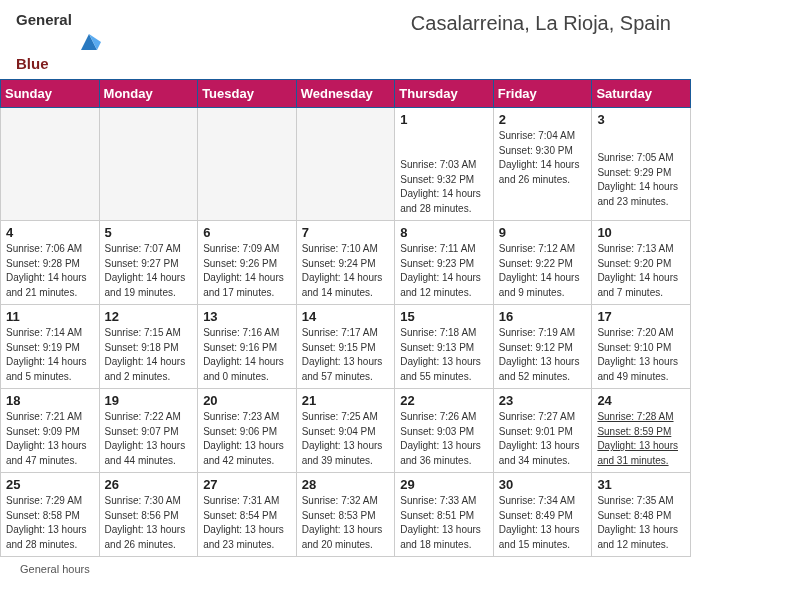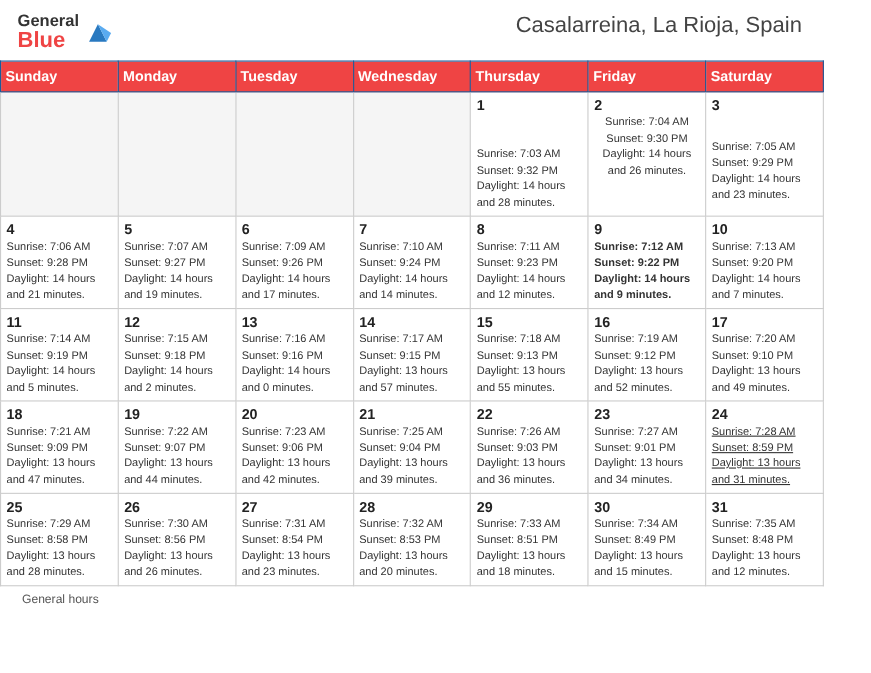--- a/index.html
+++ b/index.html
@@ -29,21 +29,21 @@
       font-size: 20px;
       color: #444;
       font-weight: normal;
     }
     .calendar {
       width: 100%;
       border-collapse: collapse;
       table-layout: fixed;
     }
     .calendar th {
-      background: #ef4444;
+      background: #be185d;
       color: #fff;
       font-size: 13px;
       font-weight: bold;
       padding: 6px 4px;
       text-align: left;
       border: 1px solid #1a5a99;
     }
     .calendar td {
       border: 1px solid #ccc;
       vertical-align: top;
@@ -84,28 +84,28 @@
     }
     .logo-text-block {
       display: flex;
       flex-direction: column;
       line-height: 1;
     }
   </style>
 </head>
 <body>
 
-<div style="width:749px;min-height:612px;background:#fff;">
+<div style="width:691px;min-height:612px;background:#fff;">
 
   <div class="header">
     <div class="logo-wrapper">
       <div class="logo-row">
         <div class="logo-text-block">
           <span style="font-size:15px;font-weight:bold;color:#333;">General</span>
-          <span style="font-size:20px;font-weight:bold;color:#ef4444;">Blue</span>
+          <span style="font-size:15px;font-weight:bold;color:#7f1d1d;margin-top:29px;">Blue</span>
         </div>
         <svg width="28" height="28" viewBox="0 0 28 28" style="margin-left:3px;">
           <polygon points="6,22 14,6 22,22" fill="#2979c0"></polygon>
           <polygon points="14,6 22,22 26,14" fill="#5aabf0"></polygon>
         </svg>
       </div>
     </div>
     <div class="title-block">
       <div class="location">Casalarreina, La Rioja, Spain</div>
     </div>
@@ -131,21 +131,21 @@
           <td class="empty"></td>
           <td>
             <span class="day-number">1</span>
             <div class="day-info" style="white-space: pre-line; margin-top: 31px;">Sunrise: 7:03 AM
 Sunset: 9:32 PM
 Daylight: 14 hours
 and 28 minutes.</div>
           </td>
           <td>
             <span class="day-number">2</span>
-            <div class="day-info" style="white-space: pre-line; text-align: center;">Sunrise: 7:04 AM
+            <div class="day-info" style="white-space: pre-line;">Sunrise: 7:04 AM
 Sunset: 9:30 PM
 Daylight: 14 hours
 and 26 minutes.</div>
           </td>
           <td>
             <span class="day-number">3</span>
             <div class="day-info" style="white-space: pre-line; margin-top: 24px;">Sunrise: 7:05 AM
 Sunset: 9:29 PM
 Daylight: 14 hours
 and 23 minutes.</div>
@@ -182,21 +182,21 @@
           </td>
           <td>
             <span class="day-number">8</span>
             <div class="day-info" style="white-space: pre-line;">Sunrise: 7:11 AM
 Sunset: 9:23 PM
 Daylight: 14 hours
 and 12 minutes.</div>
           </td>
           <td>
             <span class="day-number">9</span>
-            <div class="day-info" style="white-space: pre-line; font-weight: bold;">Sunrise: 7:12 AM
+            <div class="day-info" style="white-space: pre-line;">Sunrise: 7:12 AM
 Sunset: 9:22 PM
 Daylight: 14 hours
 and 9 minutes.</div>
           </td>
           <td>
             <span class="day-number">10</span>
             <div class="day-info" style="white-space: pre-line;">Sunrise: 7:13 AM
 Sunset: 9:20 PM
 Daylight: 14 hours
 and 7 minutes.</div>

